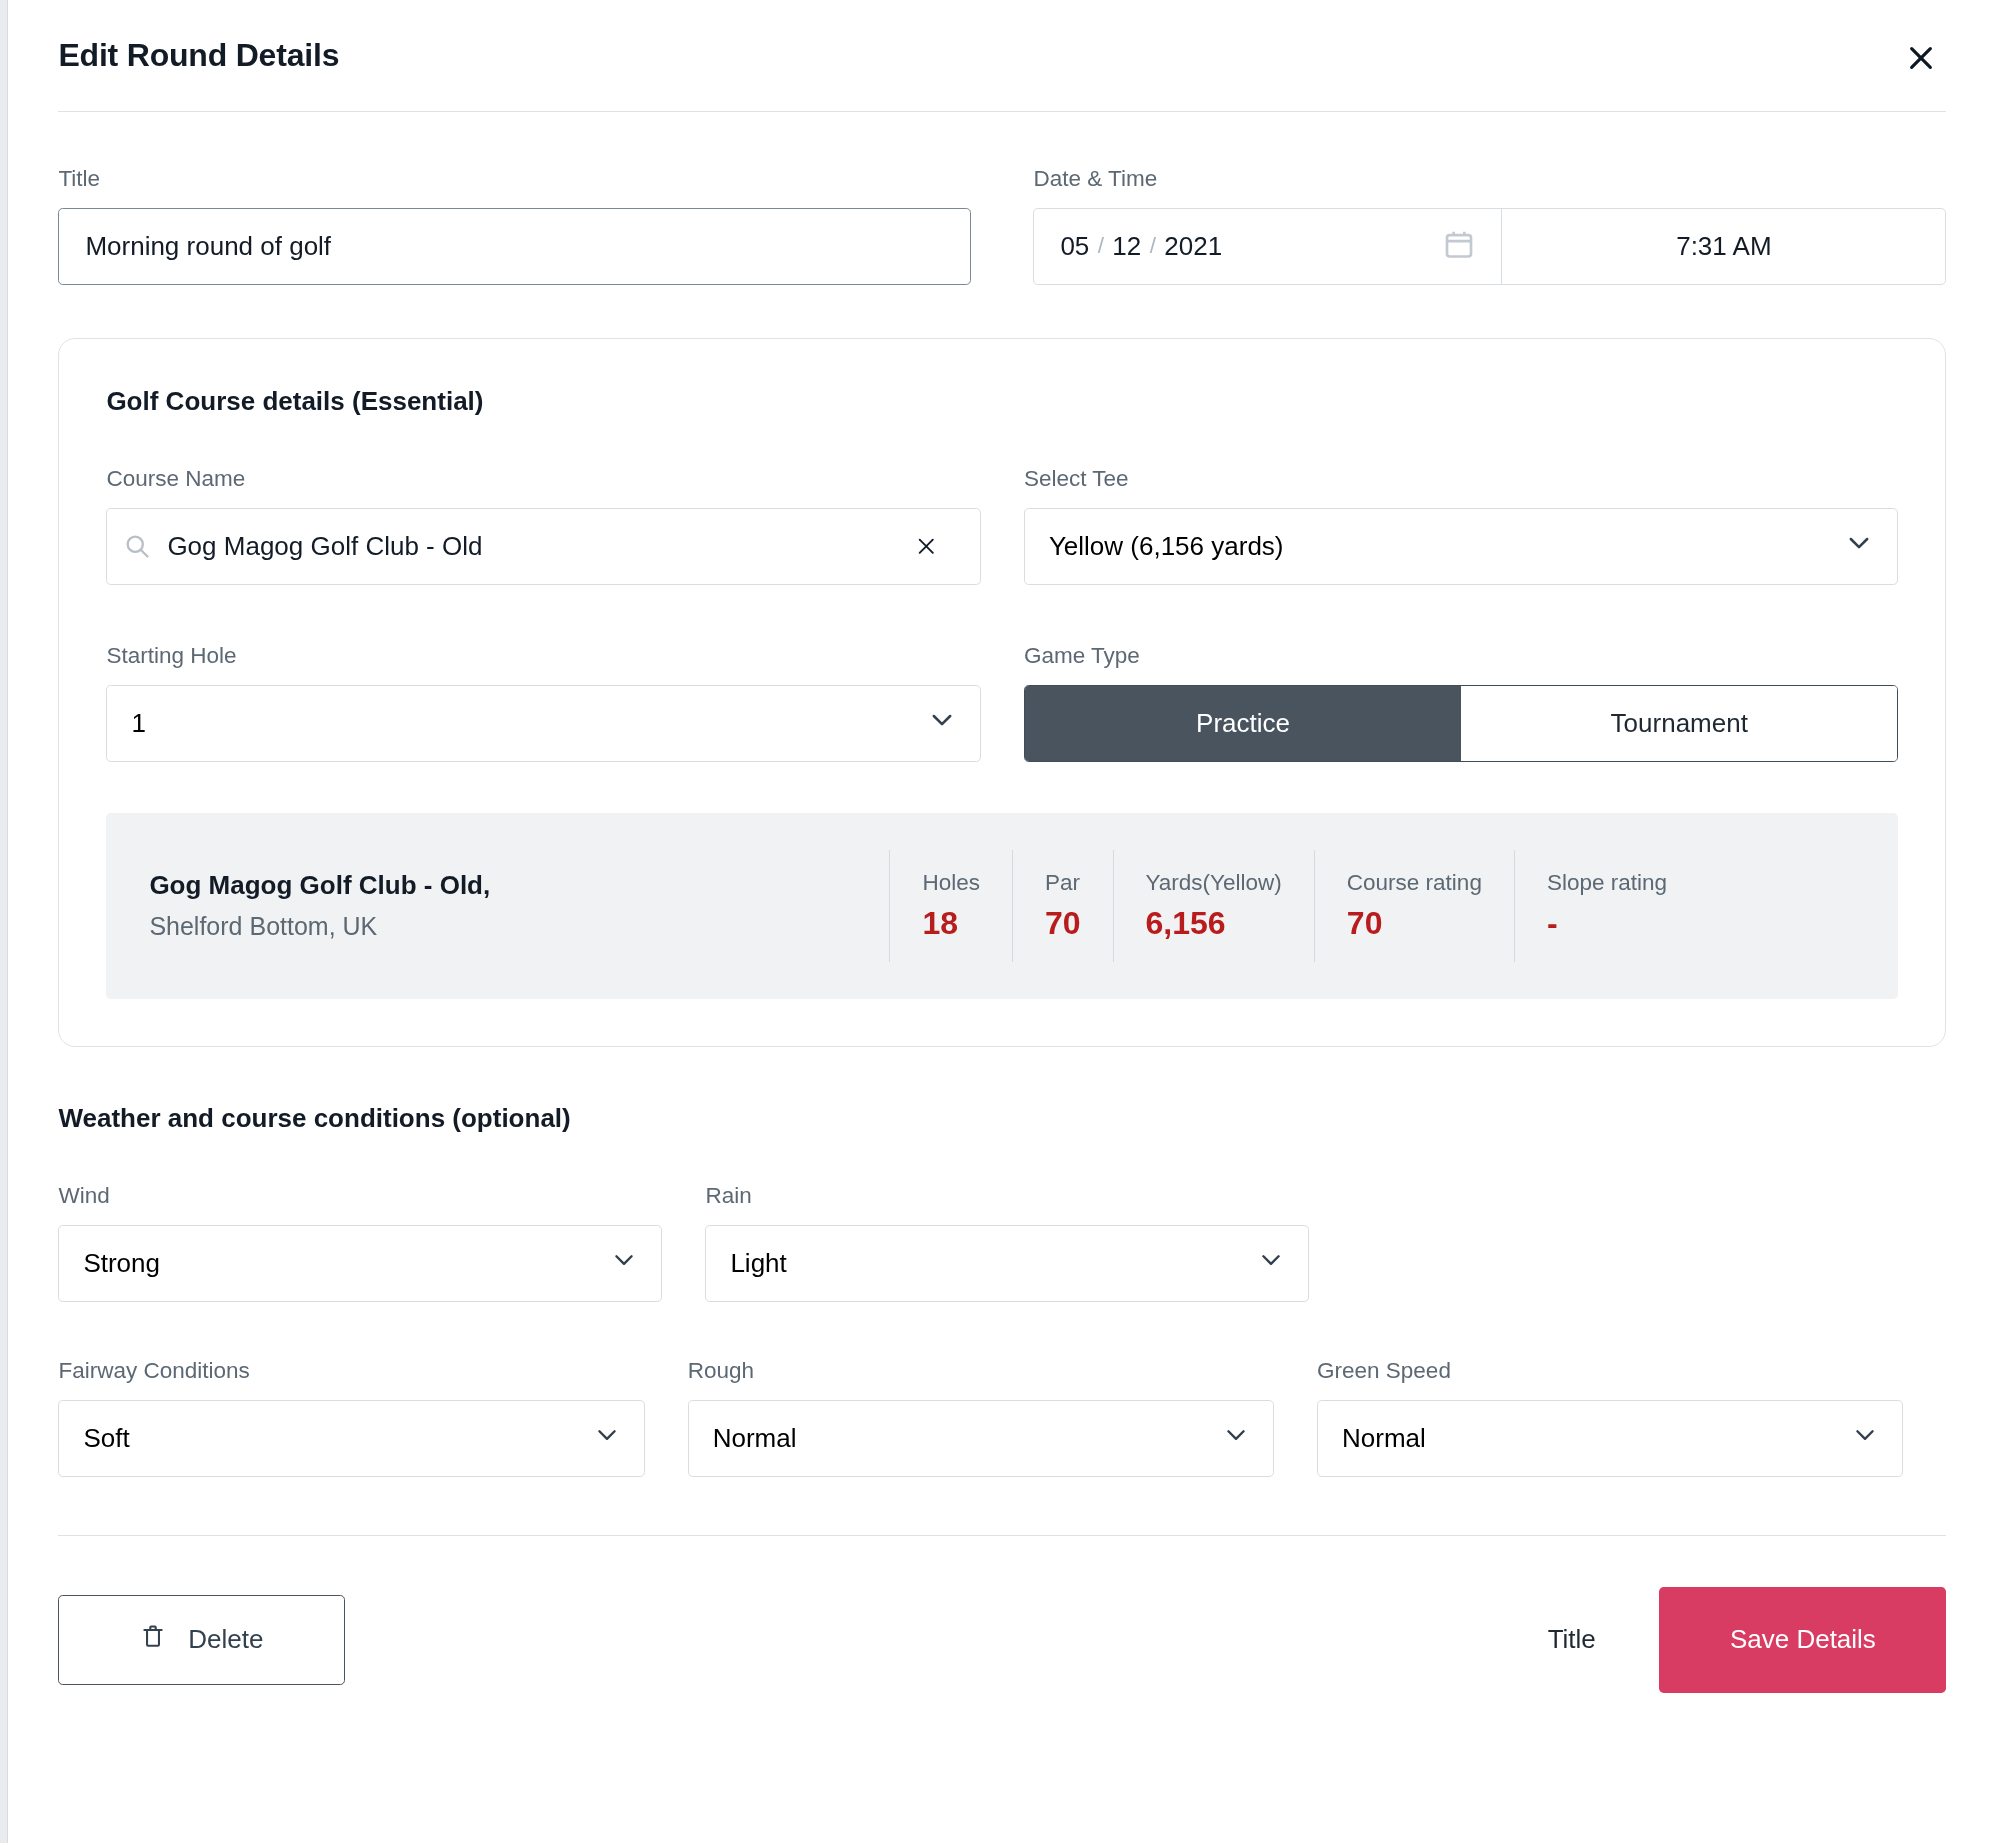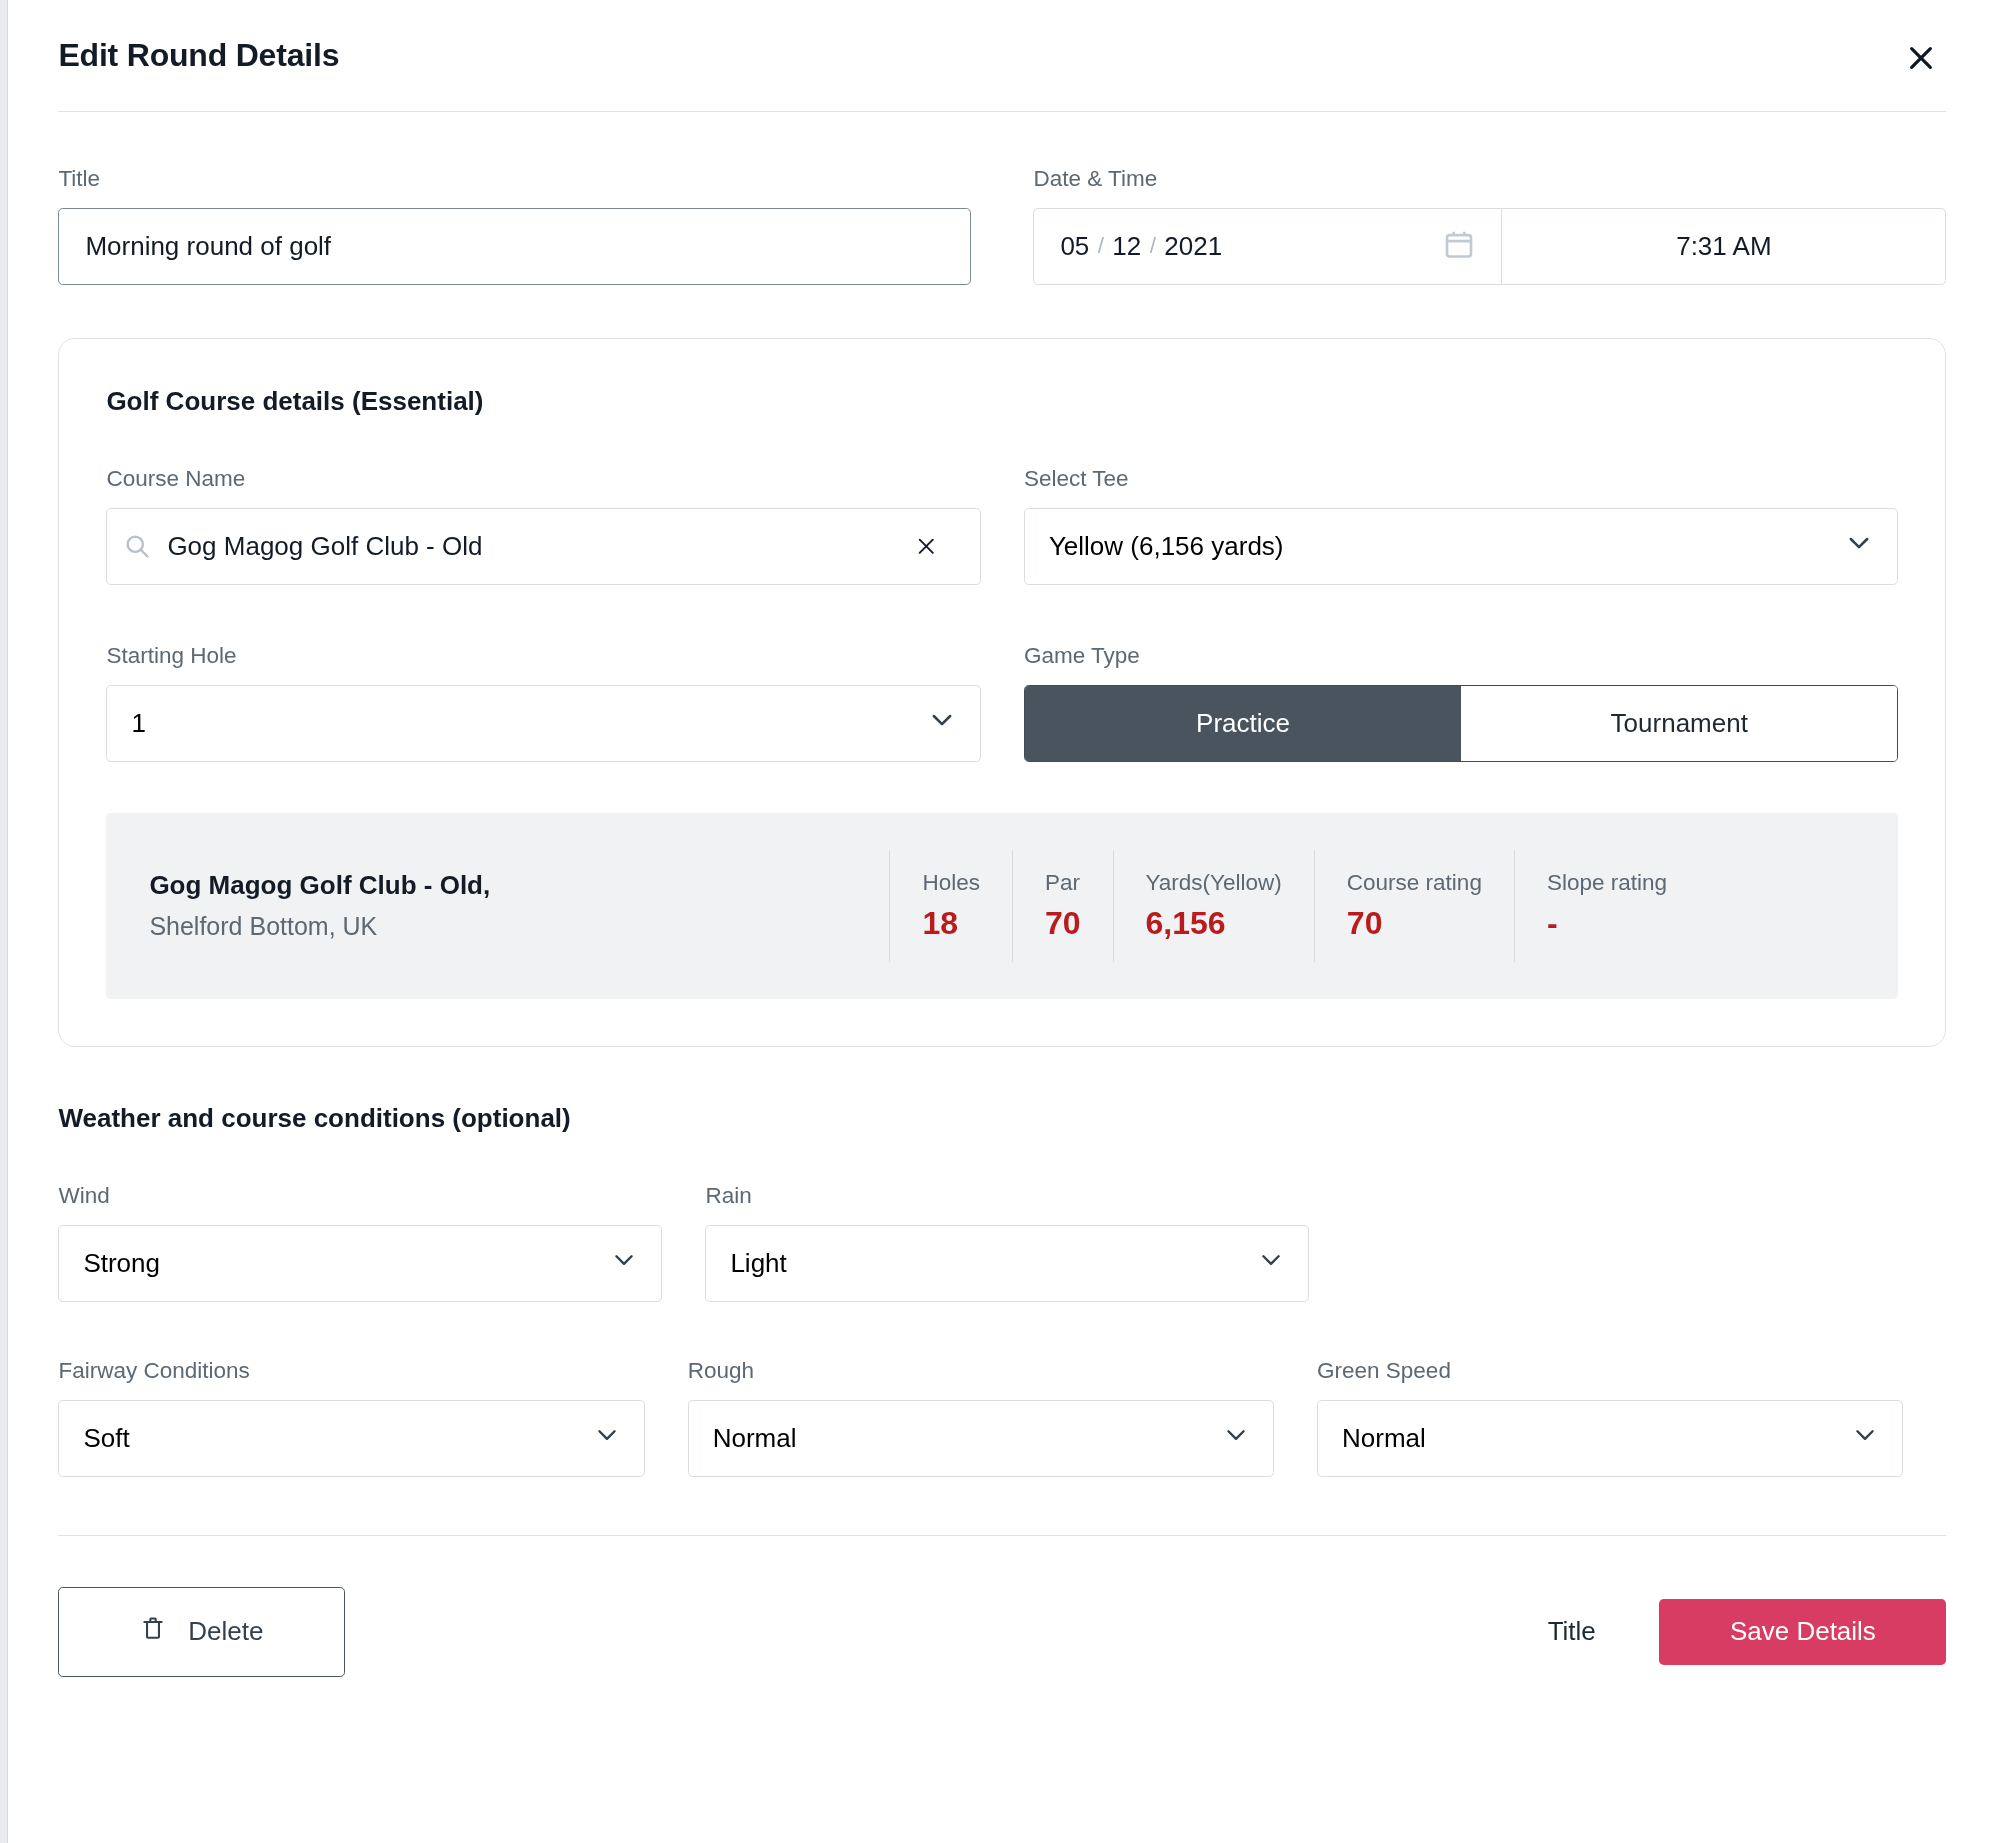--- a/index.html
+++ b/index.html
@@ -247,21 +247,21 @@
   .footer-spacer { flex: 1; }
   .cancel-btn {
     font-size: 26px;
     color: #1f2933;
     background: none; border: none;
     padding: 0 43px;
     cursor: pointer;
     font-family: "Liberation Sans", sans-serif;
   }
   .save-btn {
-    width: 287px; height: 66px;
+    width: 287px; height: 106px;
     background: #d93c63;
     border: none;
     border-radius: 4.7px;
     color: #ffffff;
     font-size: 26px;
     cursor: pointer;
     font-family: "Liberation Sans", sans-serif;
     margin-left: 20.6px;
   }
 </style>

